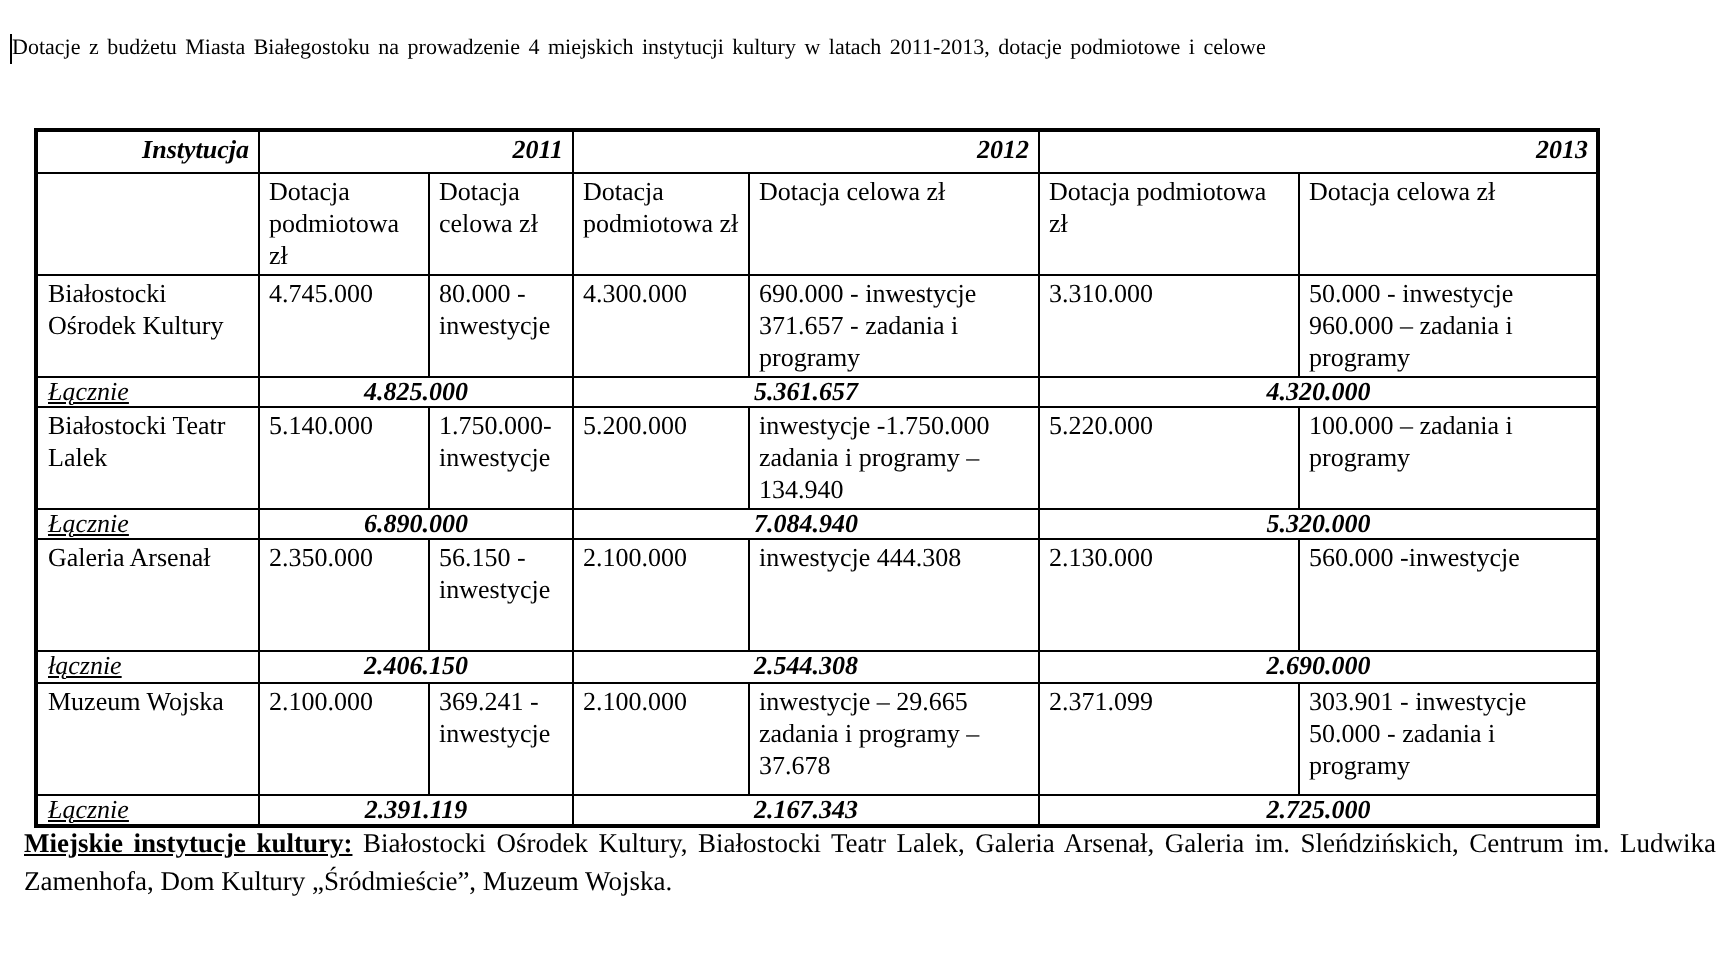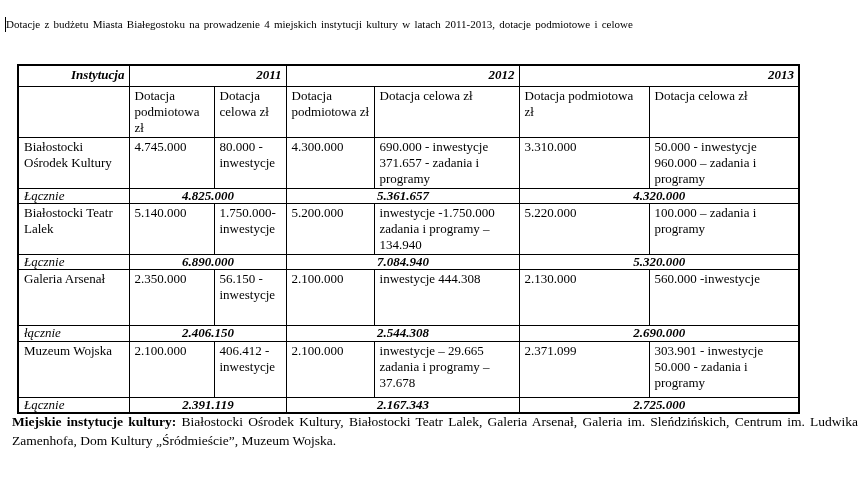--- a/index.html
+++ b/index.html
@@ -63,37 +63,37 @@
     padding: 0 2px;
   }
   td.num { padding-left: 10px; }
   td.cel { white-space: pre-line; padding-left: 6px; }
   tr.total-row { height: 15px; }
   tr.total-row td {
     padding-top: 0;
     padding-bottom: 0;
     line-height: 14px;
   }
-  td.tot-label { font-style: italic; }
+  td.tot-label { font-style: italic; text-decoration: underline; }
   td.tot-val {
     font-weight: bold;
     font-style: italic;
     text-align: center;
   }
   .footnote {
     position: absolute;
     left: 12px;
     top: 413px;
     width: 846px;
     font-size: 13.5px;
     line-height: 18.5px;
     text-align: justify;
   }
   .footnote p { margin: 0; }
-  .footnote b { font-weight: bold; }
+  .footnote b { font-weight: bold; text-decoration: underline; }
 </style>
 </head>
 <body>
 
 <div class="doc-page">
 
   <div class="caret"></div>
   <div class="title">Dotacje z budżetu Miasta Białegostoku na prowadzenie 4 miejskich instytucji kultury w latach 2011-2013, dotacje podmiotowe i celowe</div>
 
   <table class="subsidies">
@@ -172,21 +172,21 @@
     <tr class="total-row" style="height:16px">
       <td class="tot-label">łącznie</td>
       <td class="tot-val" colspan="2">2.406.150</td>
       <td class="tot-val" colspan="2">2.544.308</td>
       <td class="tot-val" colspan="2">2.690.000</td>
     </tr>
 
     <tr style="height:56px">
       <td>Muzeum Wojska</td>
       <td class="num">2.100.000</td>
-      <td class="cel">406.412 - inwestycje</td>
+      <td class="cel">369.241 - inwestycje</td>
       <td class="num">2.100.000</td>
       <td class="cel">inwestycje – 29.665
 zadania i programy – 37.678</td>
       <td class="num">2.371.099</td>
       <td class="cel">303.901 - inwestycje
 50.000 - zadania i programy</td>
     </tr>
     <tr class="total-row">
       <td class="tot-label">Łącznie</td>
       <td class="tot-val" colspan="2">2.391.119</td>

